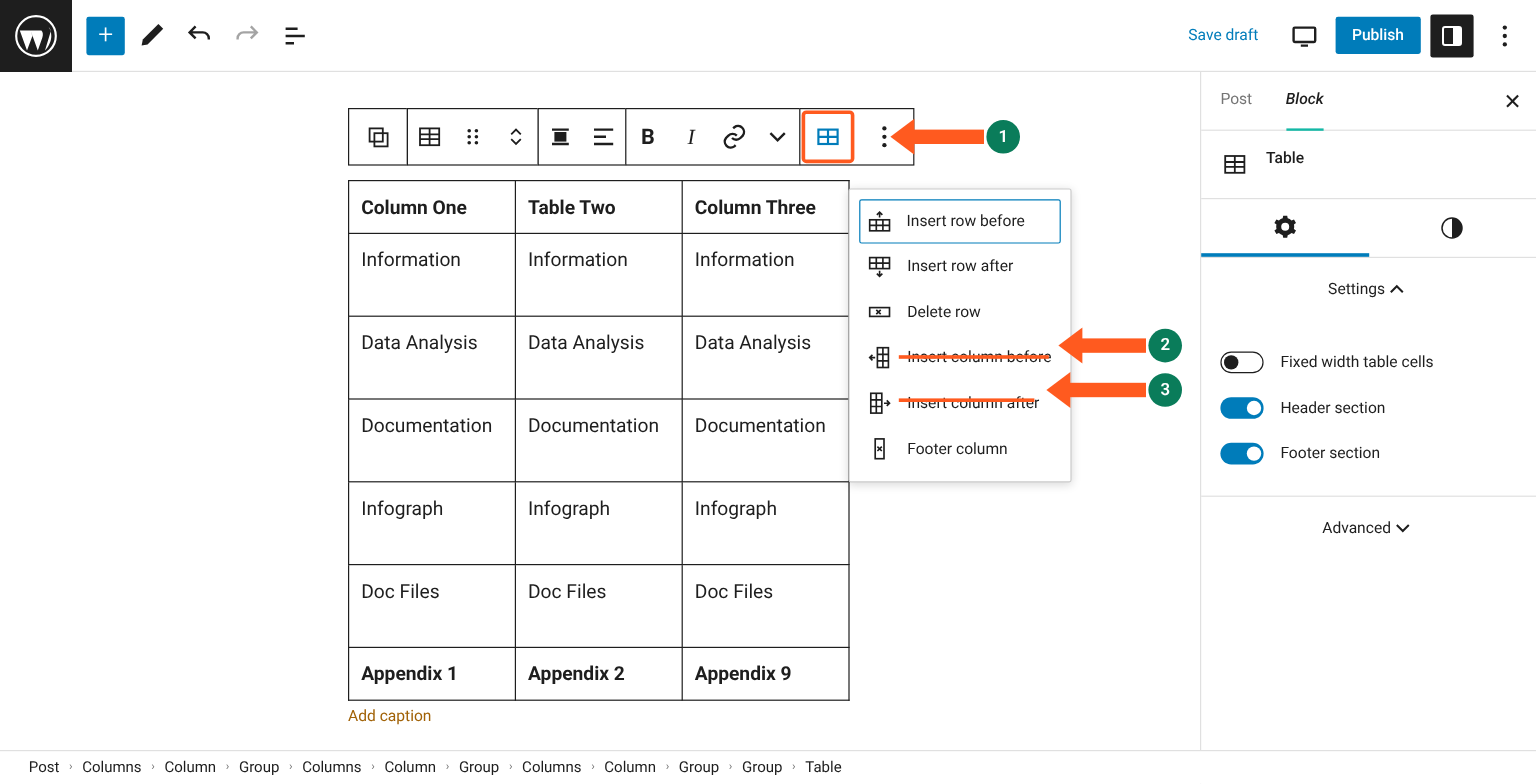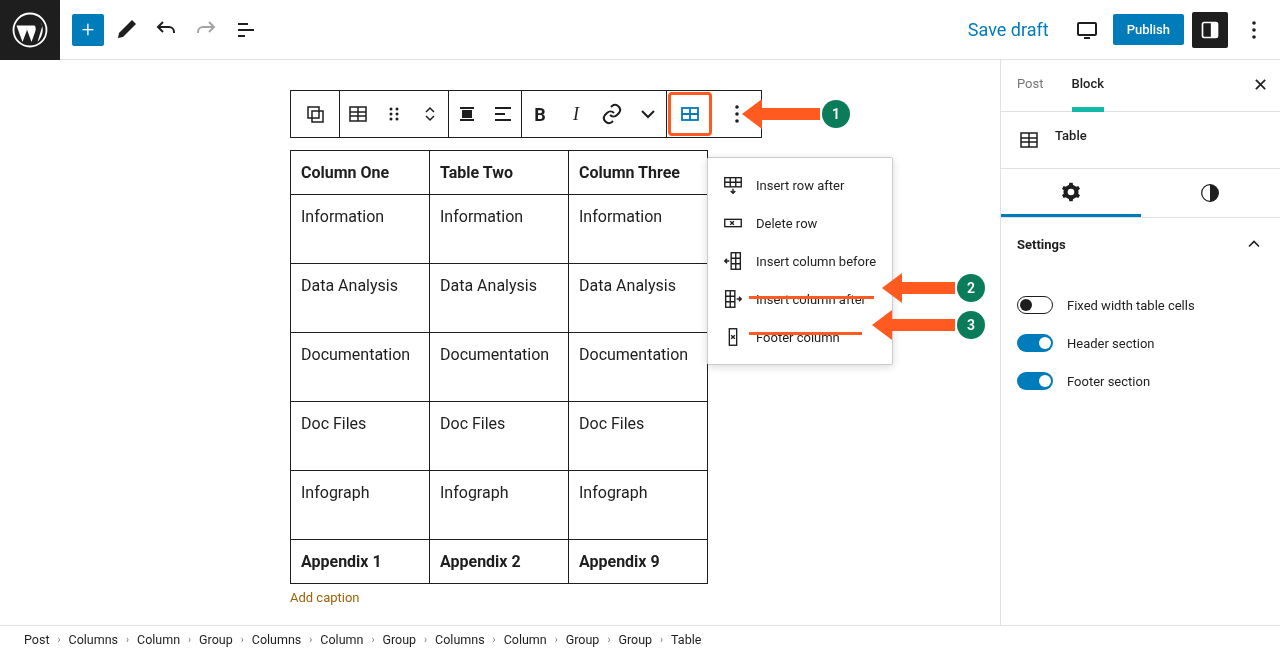--- a/index.html
+++ b/index.html
@@ -7,21 +7,21 @@
 
 
 .topbar { display: flex; align-items: center; height: 60px; border-bottom: 1px solid #e0e0e0; padding: 0 8px; }
 .wp-logo { width: 60px; height: 60px; background: #1e1e1e; display: flex; align-items: center; justify-content: center; margin-left: -8px; }
 .wp-logo svg { width: 36px; height: 36px; }
 .topbar-left { display: flex; align-items: center; gap: 4px; margin-left: 12px; }
 .add-btn { width: 32px; height: 32px; background: #007cba; color: #fff; border-radius: 2px; display: flex; align-items: center; justify-content: center; font-size: 22px; font-weight: 300; }
 .icon-btn { width: 36px; height: 36px; display: flex; align-items: center; justify-content: center; color: #1e1e1e; }
 .icon-btn svg { width: 24px; height: 24px; }
 .topbar-right { margin-left: auto; display: flex; align-items: center; gap: 8px; }
-.save-draft { color: #007cba; padding: 0 12px; font-size: 18px; }
+.save-draft { color: #007cba; padding: 0 12px; font-size: 13px; }
 .publish-btn { background: #007cba; color: #fff; padding: 8px 14px; border-radius: 2px; font-size: 13px; font-weight: 500; }
 .settings-toggle { width: 36px; height: 36px; background: #1e1e1e; display: flex; align-items: center; justify-content: center; border-radius: 2px; }
 .settings-toggle svg { fill: #fff; }
 
 
 .main { display: flex; height: 593px; }
 .editor { flex: 1; background: #fff; position: relative; padding-top: 30px; }
 .sidebar { width: 280px; border-left: 1px solid #e0e0e0; display: flex; flex-direction: column; }
 
 
@@ -52,30 +52,30 @@
 
 .arrow { position: absolute; height: 30px; }
 .arrow-body { background: #ff5a1f; height: 12px; position: absolute; top: 9px; }
 .arrow-head { width: 0; height: 0; border-top: 15px solid transparent; border-bottom: 15px solid transparent; border-right: 20px solid #ff5a1f; position: absolute; left: -18px; }
 .arrow .badge { width: 28px; height: 28px; border-radius: 50%; background: #0a7c5a; color: #fff; display: flex; align-items: center; justify-content: center; font-weight: 600; position: absolute; right: -30px; top: 1px; font-size: 14px; }
 .underline-red { position: absolute; height: 3px; background: #ff5a1f; }
 
 
 .sb-tabs { display: flex; border-bottom: 1px solid #e0e0e0; padding: 0 16px; position: relative; }
 .sb-tab { padding: 16px 0; margin-right: 28px; font-size: 13px; color: #757575; }
-.sb-tab.active { color: #1e1e1e; font-weight: 500; border-bottom: 5px solid #14b8a6; margin-bottom: -1px; }
+.sb-tab.active { color: #1e1e1e; font-weight: 500; border-bottom: 2px solid #14b8a6; margin-bottom: -1px; font-style: italic; }
 .sb-close { position: absolute; right: 12px; top: 14px; font-size: 18px; cursor: pointer; }
 .sb-block-info { padding: 16px; display: flex; gap: 14px; border-bottom: 1px solid #e0e0e0; }
 .sb-block-info .title { font-weight: 500; margin-bottom: 6px; }
 .sb-block-info .desc { color: #555; line-height: 1.5; font-size: 13px; }
 .sb-sub-tabs { display: flex; border-bottom: 1px solid #e0e0e0; }
 .sb-sub-tab { flex: 1; display: flex; align-items: center; justify-content: center; height: 48px; }
 .sb-sub-tab.active { border-bottom: 3px solid #007cba; margin-bottom: -1px; }
 .sb-section { padding: 16px; }
-.sb-section-header { display: flex; justify-content: space-between; align-items: center; font-weight: 700; padding: 16px; border-top: 1px solid #e0e0e0; }
+.sb-section-header { display: flex; justify-content: center; align-items: center; font-weight: 400; padding: 16px; border-top: 1px solid #e0e0e0; }
 .sb-row { display: flex; align-items: center; gap: 14px; padding: 10px 0; }
 .toggle { width: 36px; height: 18px; border-radius: 10px; position: relative; }
 .toggle.off { border: 1px solid #1e1e1e; }
 .toggle.off::after { content: ''; width: 12px; height: 12px; border-radius: 50%; background: #1e1e1e; position: absolute; left: 2px; top: 2px; }
 .toggle.on { background: #007cba; }
 .toggle.on::after { content: ''; width: 12px; height: 12px; border-radius: 50%; background: #fff; position: absolute; right: 2px; top: 3px; }
 
 
 .bottom-breadcrumb { position: absolute; bottom: 0; left: 0; right: 0; height: 28px; border-top: 1px solid #e0e0e0; display: flex; align-items: center; padding: 0 24px; font-size: 12.5px; color: #1e1e1e; gap: 8px; background: #fff; }
 .bottom-breadcrumb .sep { color: #757575; font-size: 10px; }
@@ -236,42 +236,49 @@
               <td>Data Analysis</td>
               <td>Data Analysis</td>
               <td>Data Analysis</td>
             </tr>
           <tr>
               <td>Documentation</td>
               <td>Documentation</td>
               <td>Documentation</td>
             </tr>
           <tr>
+              <td>Infograph</td>
+              <td>Infograph</td>
+              <td>Infograph</td>
+            </tr>
+          <tr>
               <td>Doc Files</td>
               <td>Doc Files</td>
               <td>Doc Files</td>
-            </tr>
-          <tr>
-              <td>Infograph</td>
-              <td>Infograph</td>
-              <td>Infograph</td>
             </tr>
         </tbody>
         <tfoot>
             <tr>
           <td>Appendix 1</td>
           <td>Appendix 2</td>
           <td>Appendix 9</td>
         </tr>
           </tfoot>
       </table>
       <div class="caption">Add caption</div>
     </div>
 
     <div class="dropdown">
+      <div class="dropdown-item focused">
+          <svg viewBox="0 0 24 24" fill="none" stroke="currentColor" stroke-width="1.5">
+            <rect x="3" y="10" width="18" height="10"></rect>
+            <path d="M3 15h18M9 10v10M15 10v10M12 3v5M9.5 5.5L12 3l2.5 2.5"></path>
+          </svg>
+          <span>Insert row before</span>
+        </div>
       <div class="dropdown-item">
           <svg viewBox="0 0 24 24" fill="none" stroke="currentColor" stroke-width="1.5">
             <rect x="3" y="4" width="18" height="10"></rect>
             <path d="M3 9h18M9 4v10M15 4v10M12 16v5M9.5 18.5L12 21l2.5-2.5"></path>
           </svg>
           <span>Insert row after</span>
         </div>
       <div class="dropdown-item">
           <svg viewBox="0 0 24 24" fill="none" stroke="currentColor" stroke-width="1.5">
             <rect x="3" y="8" width="18" height="8"></rect>
@@ -363,20 +370,26 @@
         </div>
       <div class="sb-row">
           <div class="toggle on"></div>
           <span>Header section</span>
         </div>
       <div class="sb-row">
           <div class="toggle on"></div>
           <span>Footer section</span>
         </div>
     </div>
+    <div class="sb-section-header">
+      <span>Advanced</span>
+      <svg width="20" height="20" viewBox="0 0 24 24" fill="none" stroke="currentColor" stroke-width="2">
+          <path d="M6 9l6 6 6-6"></path>
+        </svg>
+    </div>
   </div>
 </div>
 
 <div class="bottom-breadcrumb">
   <span>Post</span>
     <span class="sep">›</span>
   <span>Columns</span>
     <span class="sep">›</span>
   <span>Column</span>
     <span class="sep">›</span>

